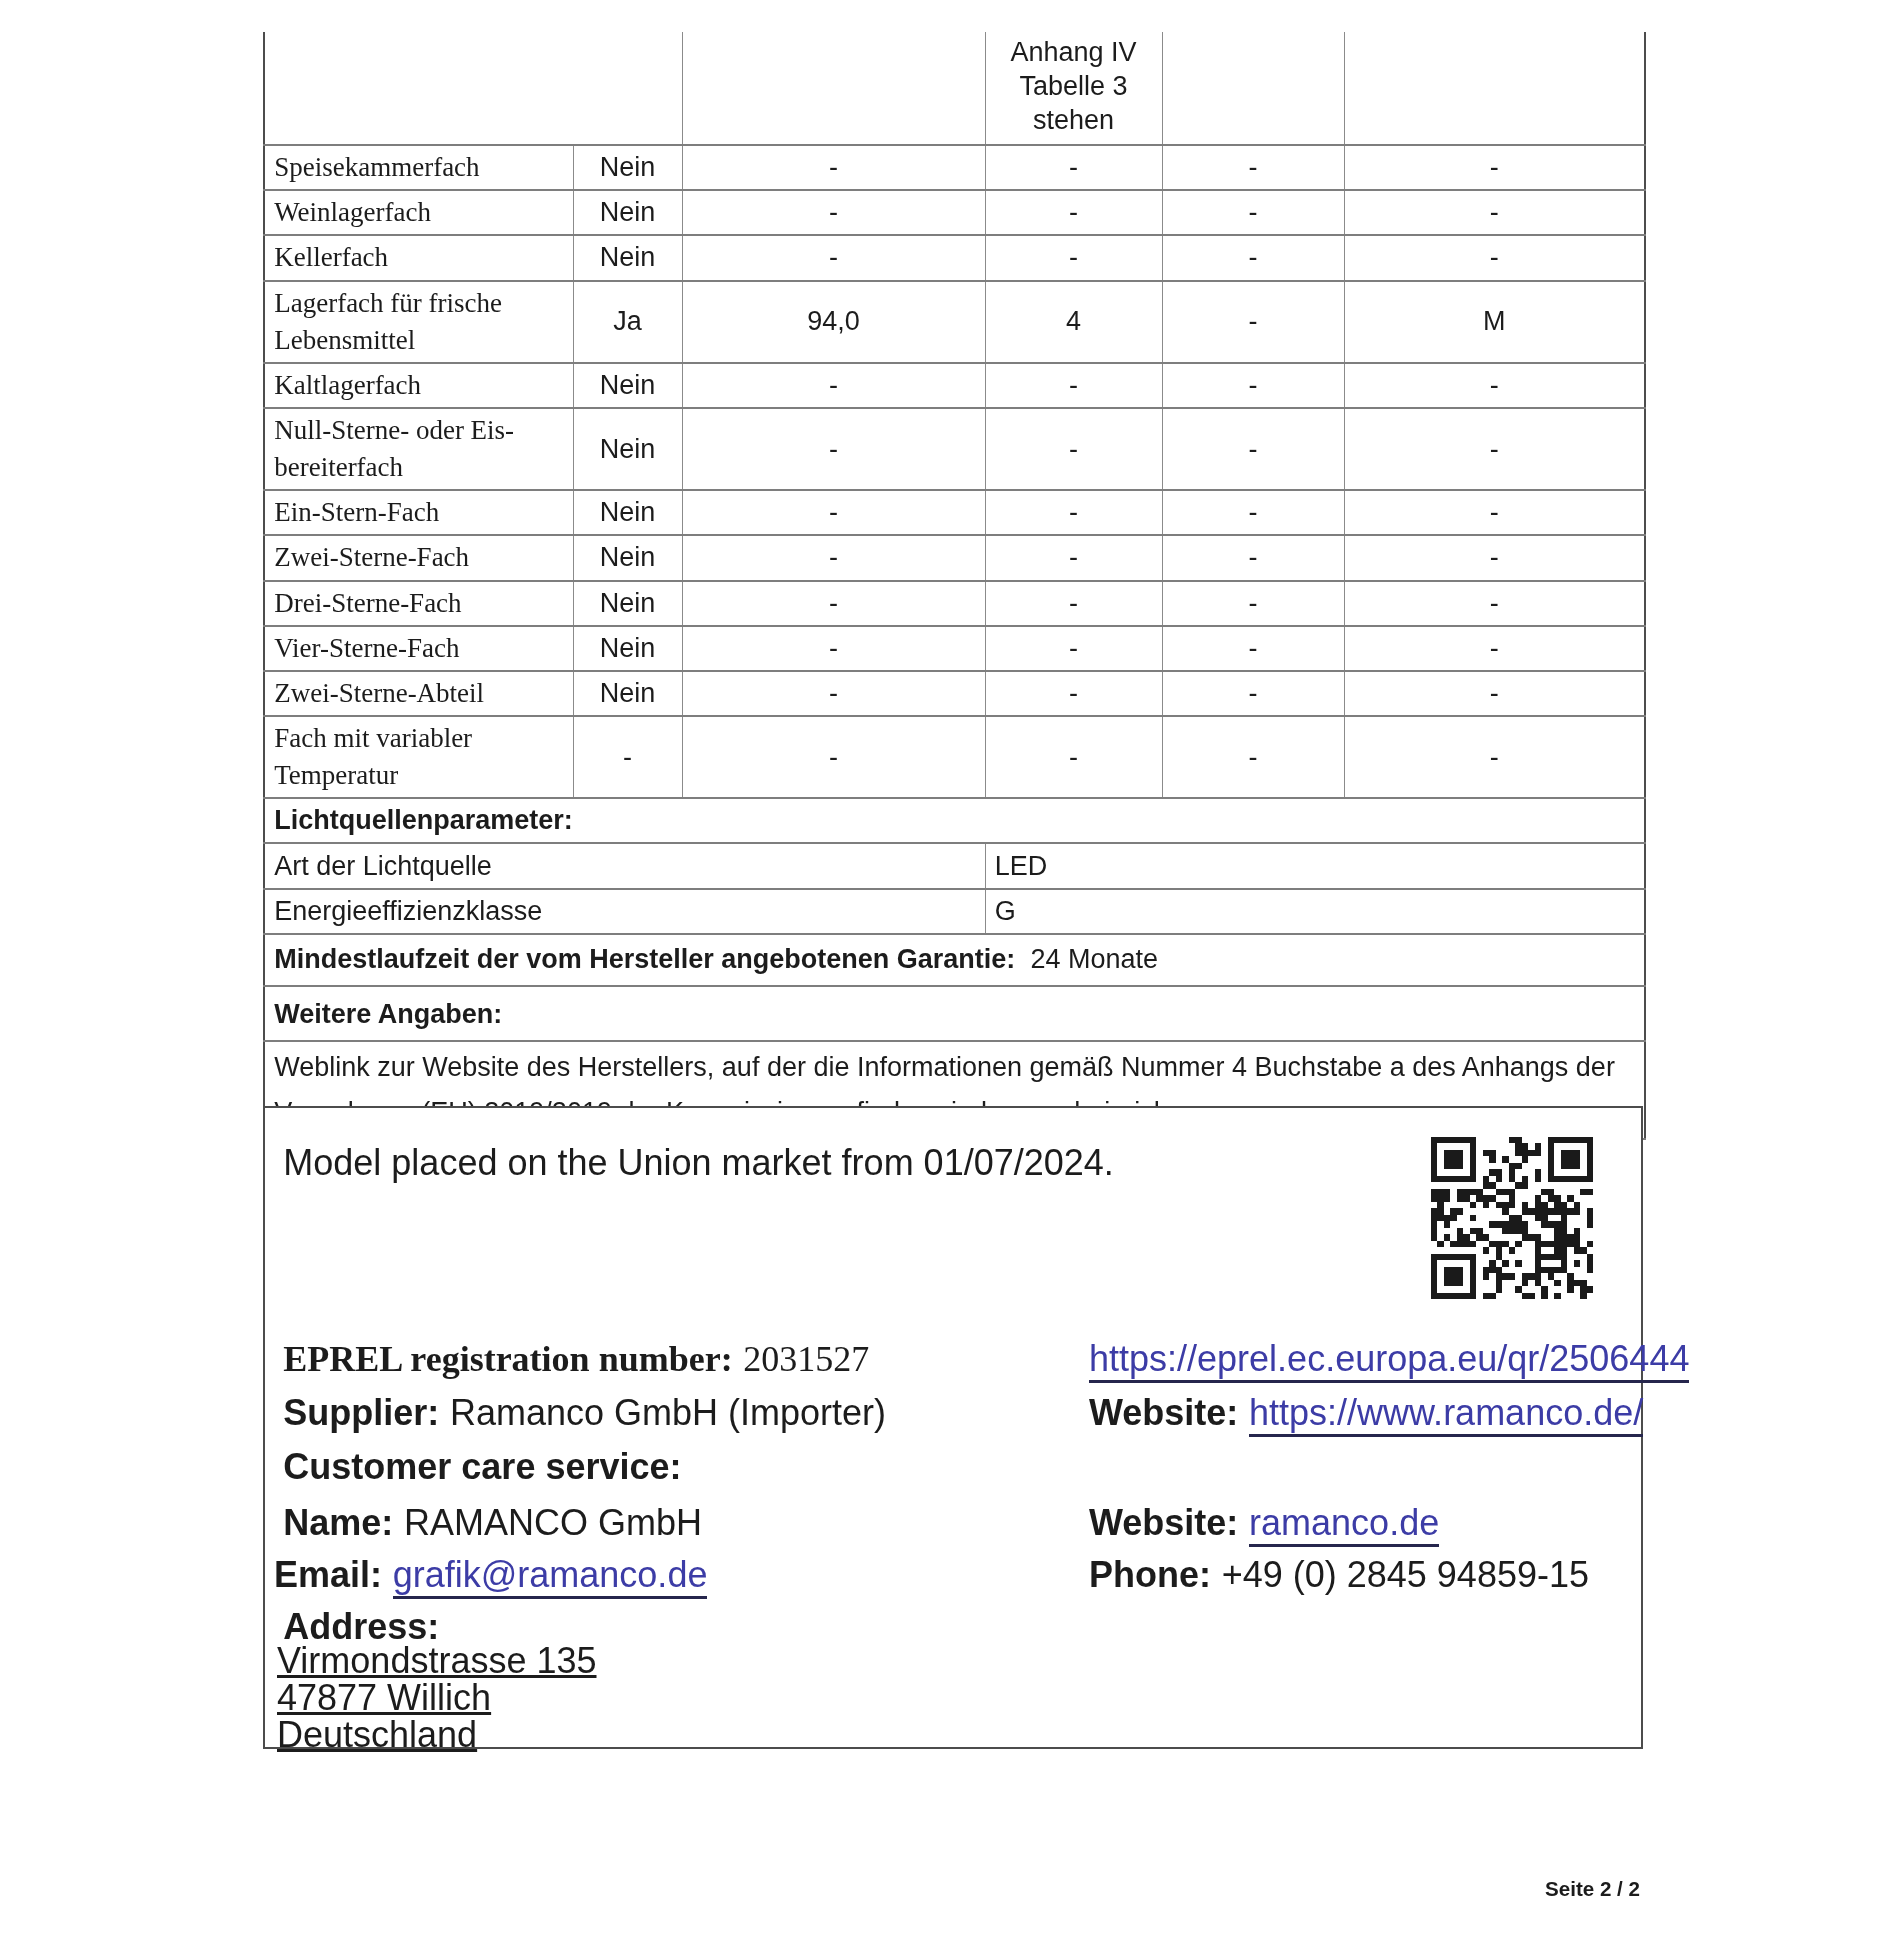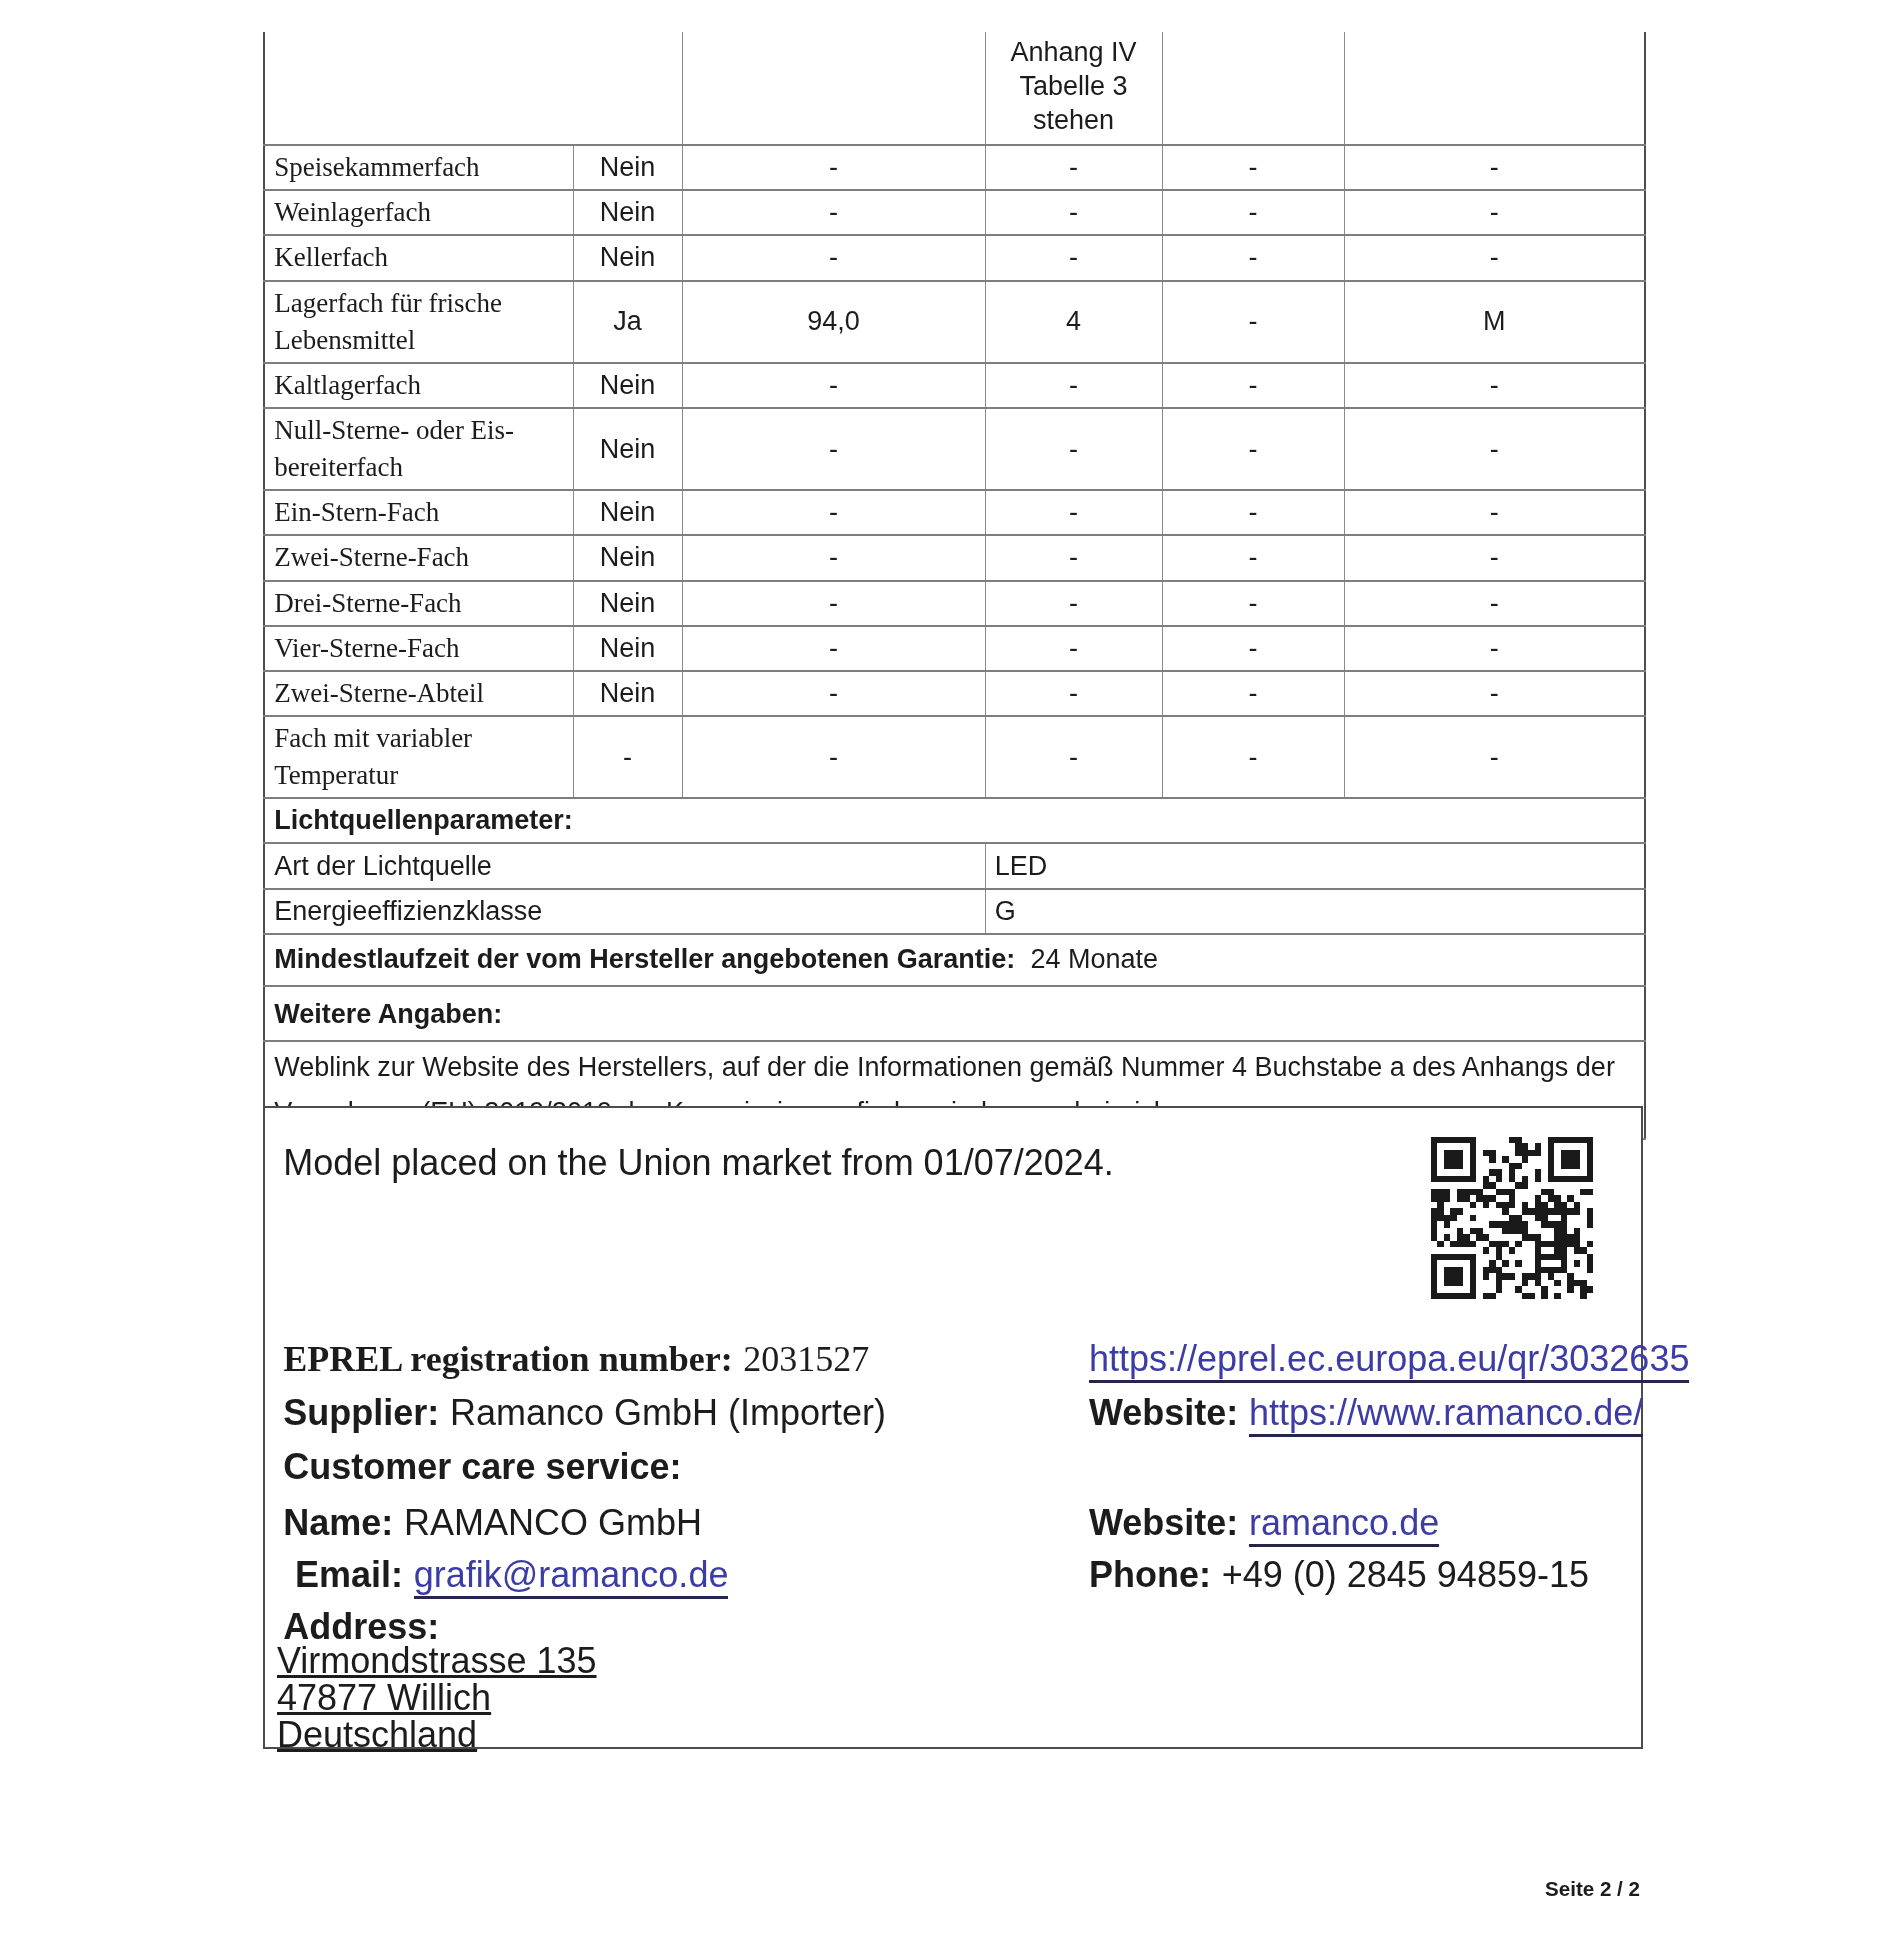--- a/index.html
+++ b/index.html
@@ -521,40 +521,40 @@
         <rect x="17" y="24" width="1" height="1"></rect>
         <rect x="19" y="24" width="1" height="1"></rect>
         <rect x="23" y="24" width="1" height="1"></rect>
       </g>
     </svg>
 
   <div class="abs" style="left:18.3px;top:230px;font-family:Liberation Serif, serif;">
     <span class="lbl">EPREL registration number:</span><span>2031527</span>
   </div>
   <div class="abs" style="left:824px;top:230px;">
-    <a class="lnk">https://eprel.ec.europa.eu/qr/3032635</a>
+    <a class="lnk">https://eprel.ec.europa.eu/qr/2506444</a>
   </div>
 
   <div class="abs" style="left:18.3px;top:284px;">
     <span class="lbl">Supplier:</span><span>Ramanco GmbH (Importer)</span>
   </div>
   <div class="abs" style="left:824px;top:284px;">
     <span class="lbl">Website:</span><a class="lnk">https://www.ramanco.de/</a>
   </div>
 
   <div class="abs b" style="left:18.3px;top:338px;">Customer care service:</div>
 
   <div class="abs" style="left:18.3px;top:394px;">
     <span class="lbl">Name:</span><span>RAMANCO GmbH</span>
   </div>
   <div class="abs" style="left:824px;top:394px;">
     <span class="lbl">Website:</span><a class="lnk">ramanco.de</a>
   </div>
 
-  <div class="abs" style="left:30px;top:446px;">
+  <div class="abs" style="left:9px;top:446px;">
     <span class="lbl">Email:</span><a class="lnk">grafik@ramanco.de</a>
   </div>
   <div class="abs" style="left:824px;top:446px;">
     <span class="lbl">Phone:</span><span>+49 (0) 2845 94859-15</span>
   </div>
 
   <div class="abs b" style="left:18.3px;top:498px;">Address:</div>
   <div class="abs addr" style="left:12px;top:534px;text-decoration:underline;">Virmondstrasse 135
 47877 Willich
 Deutschland</div>

